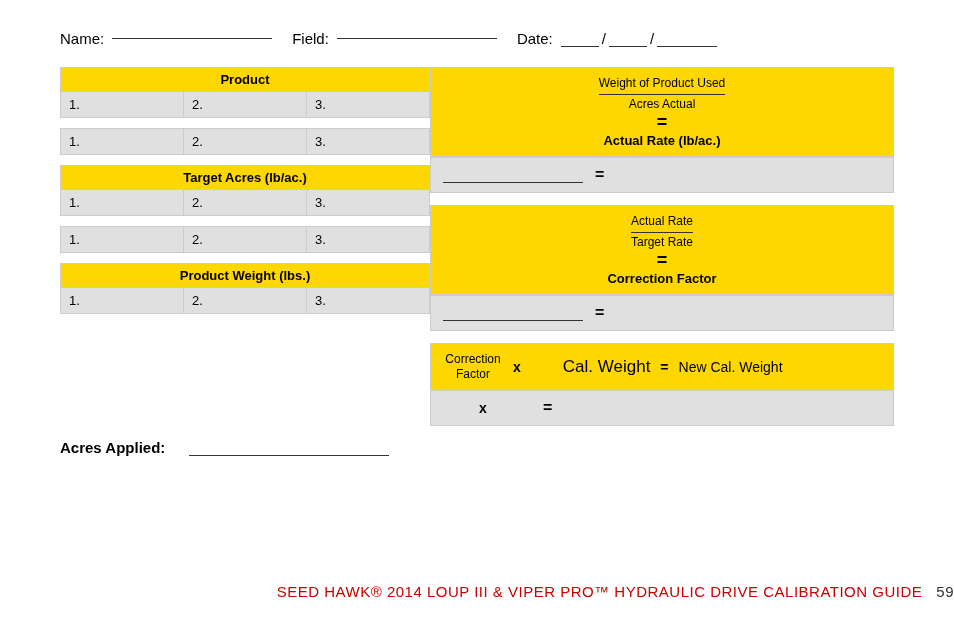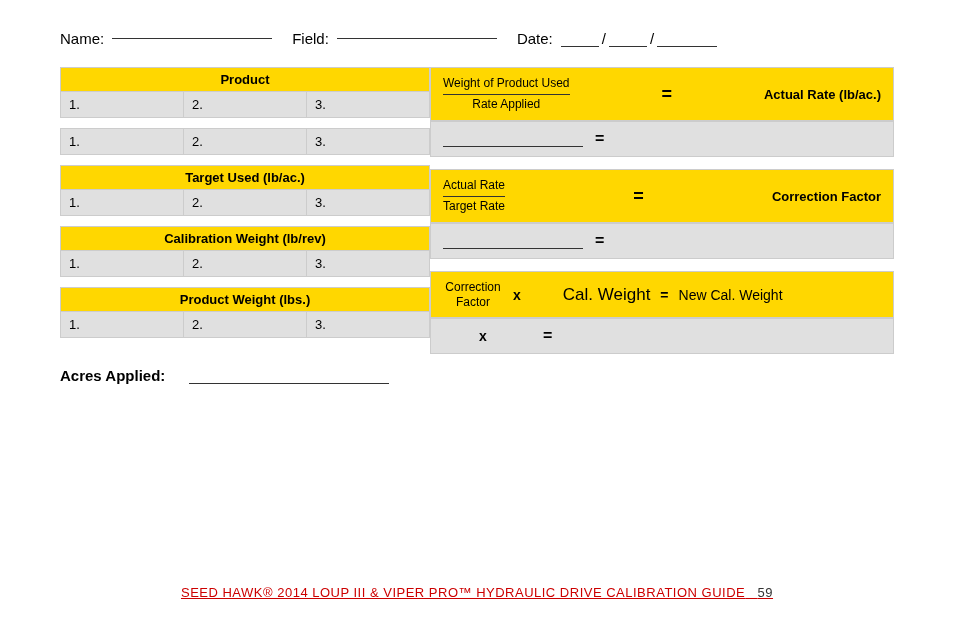--- a/index.html
+++ b/index.html
@@ -86,20 +86,21 @@
       width: 100%;
     }
 
     .formula-box {
       background: #FFD700;
       padding: 8px 12px;
       display: flex;
       align-items: center;
       justify-content: space-between;
       border: 1px solid #ccc;
+      flex-direction: column;
     }
 
     .formula-fraction {
       display: flex;
       flex-direction: column;
       align-items: center;
       font-size: 12px;
       line-height: 1.3;
     }
     .fraction-top {
@@ -174,25 +175,24 @@
       border-bottom: 1px solid #333;
       height: 18px;
     }
 
     
     .footer {
       position: absolute;
       bottom: 18px;
       left: 0;
       right: 0;
-      text-align: center;
-      font-size: 13px;
+      text-align: right;
+      font-size: 15px;
       color: #cc0000;
       letter-spacing: 0.5px;
-      text-decoration: underline;
     }
     .footer-page {
       color: #333;
     }
   </style>
 </head>
 <body>
 
 <div class="page">
 
@@ -234,35 +234,32 @@
           <td>1.</td>
           <td>2.</td>
           <td>3.</td>
         </tr>
       </tbody>
         </table>
 
       <table class="section-table">
         <tbody>
             <tr>
-          <td class="header-cell" colspan="3">Target Used (lb/ac.)</td>
-        </tr>
-        <tr class="data-row">
-          <td>1.</td>
-          <td>2.</td>
-          <td>3.</td>
-        </tr>
-      </tbody>
-        </table>
-
-      <table class="section-table">
-        <tbody>
-            <tr>
-          <td class="header-cell" colspan="3">Calibration Weight (lb/rev)</td>
-        </tr>
+          <td class="header-cell" colspan="3">Target Acres (lb/ac.)</td>
+        </tr>
+        <tr class="data-row">
+          <td>1.</td>
+          <td>2.</td>
+          <td>3.</td>
+        </tr>
+      </tbody>
+        </table>
+
+      <table class="section-table">
+        <tbody>
         <tr class="data-row">
           <td>1.</td>
           <td>2.</td>
           <td>3.</td>
         </tr>
       </tbody>
         </table>
 
       <table class="section-table">
         <tbody>
@@ -278,21 +275,21 @@
         </table>
 
     </div>
 
     <div class="right-col">
 
       <div class="right-box">
         <div class="formula-box">
           <div class="formula-fraction">
             <div class="fraction-top">Weight of Product Used</div>
-            <div class="fraction-bottom">Rate Applied</div>
+            <div class="fraction-bottom">Acres Actual</div>
           </div>
           <span class="equals-sign">=</span>
           <span class="result-label">Actual Rate (lb/ac.)</span>
         </div>
         <div class="result-row">
           <span class="result-line"></span>
           <span style="font-size:16px; font-weight:bold;">=</span>
         </div>
       </div>
 

